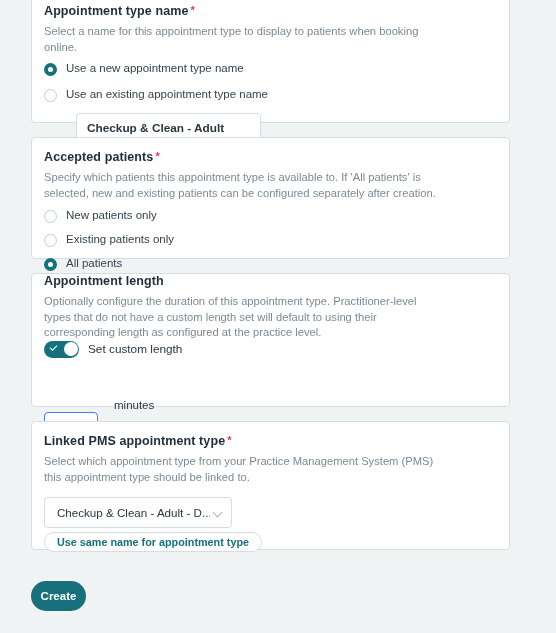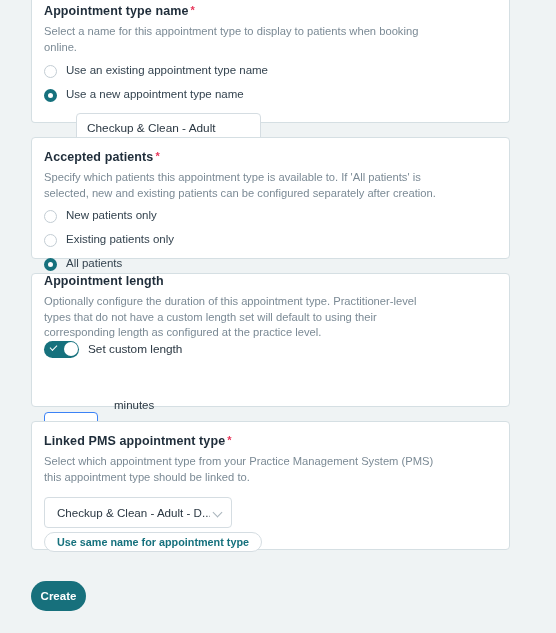--- a/index.html
+++ b/index.html
@@ -78,20 +78,21 @@
   .text-input {
     height: 30px;
     border: 1px solid #d5dde2;
     border-radius: 4px;
     background: #fff;
     display: flex;
     align-items: center;
     padding: 0 10px;
     font-size: 11.8px;
     color: #2a3742;
+    font-weight: bold;
   }
   .toggle-row {
     display: flex;
     align-items: center;
     margin-top: 0;
   }
   .toggle {
     width: 35px; height: 17px;
     border-radius: 9px;
     background: #16717d;
@@ -186,27 +187,27 @@
 
 <div class="page">
 
   <div class="card first" style="top:-10px; height:133px;">
     <div class="card-inner" style="padding-top:14px;">
       <div class="sec-title">
         <span>Appointment type name</span><span class="req">*</span>
       </div>
       <p class="sec-desc">Select a name for this appointment type to display to patients when booking online.</p>
 
+      <div class="radio-row">
+        <span class="radio checked"></span>
+        <span class="radio-label">Use a new appointment type name</span>
+      </div>
       <div class="radio-row" style="margin-top:6px;">
         <span class="radio"></span>
         <span class="radio-label">Use an existing appointment type name</span>
-      </div>
-      <div class="radio-row">
-        <span class="radio checked"></span>
-        <span class="radio-label">Use a new appointment type name</span>
       </div>
 
       <div class="text-input" style="margin:8px 0 0 32px; width:185px;" placeholder="Appointment type name">Checkup &amp; Clean - Adult</div>
     </div>
   </div>
 
   <div class="card" style="top:137px; height:122px;">
     <div class="card-inner" style="padding-top:12px;">
       <div class="sec-title">
         <span>Accepted patients</span><span class="req">*</span>

